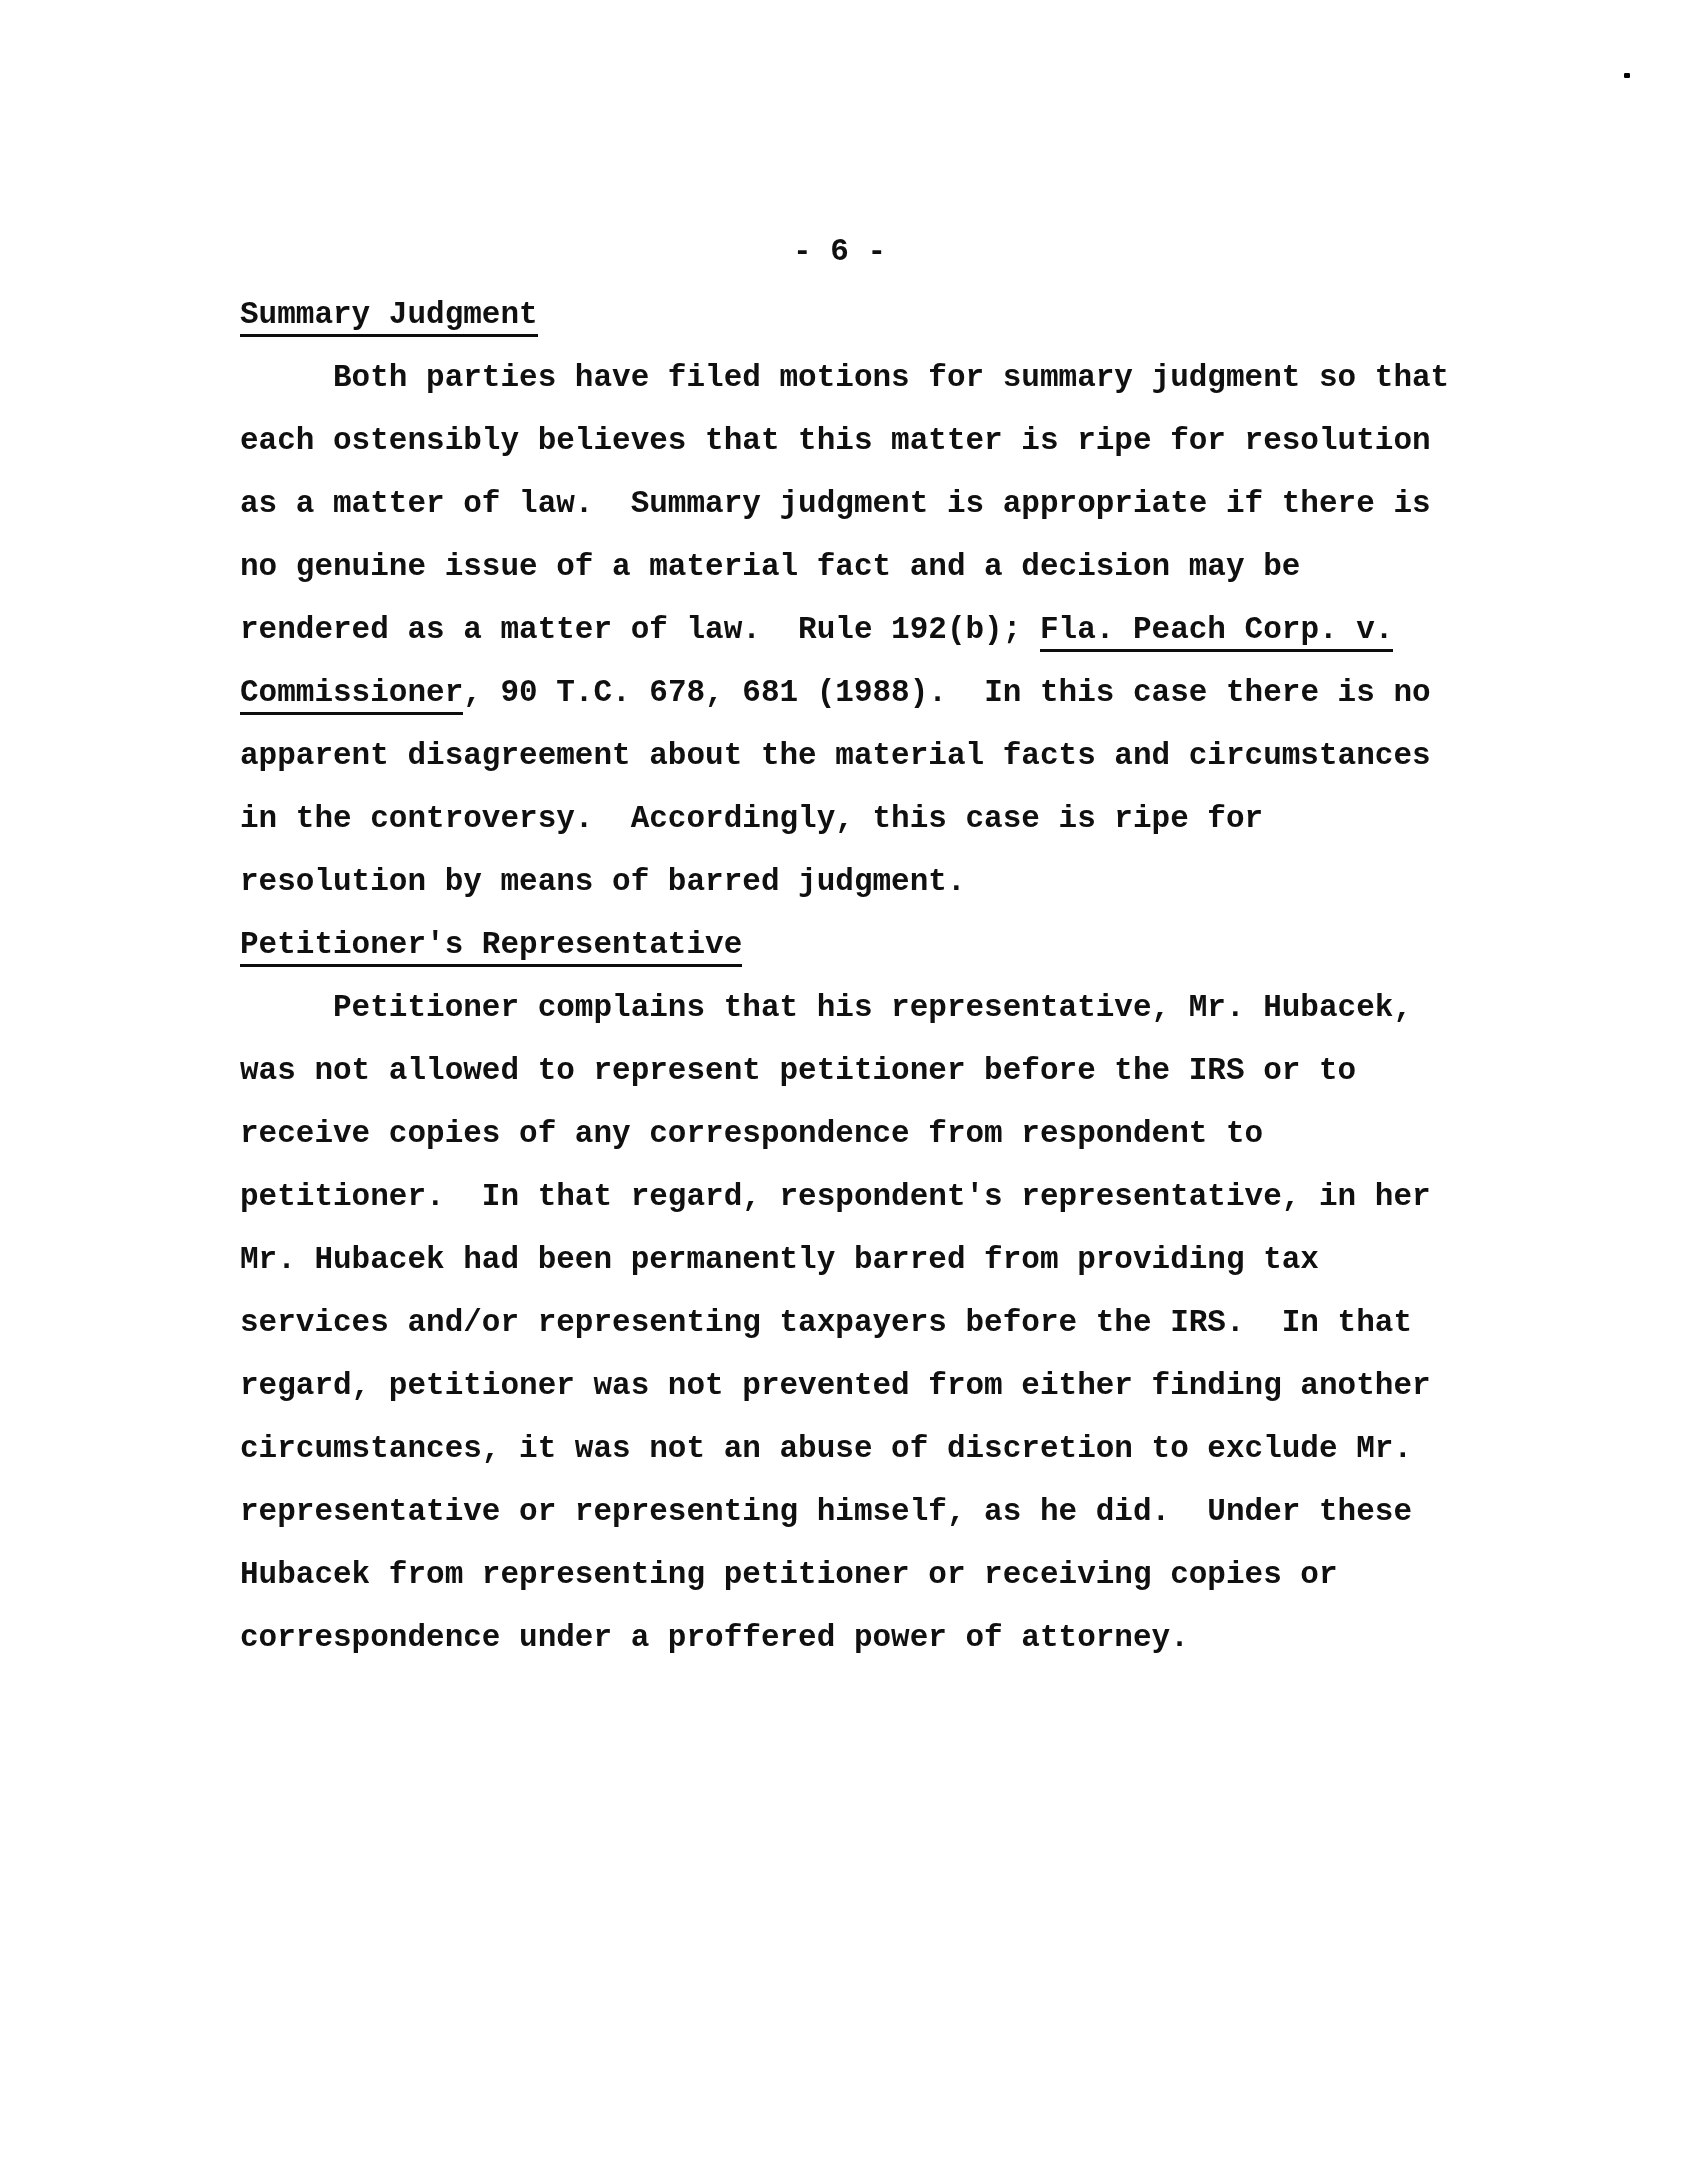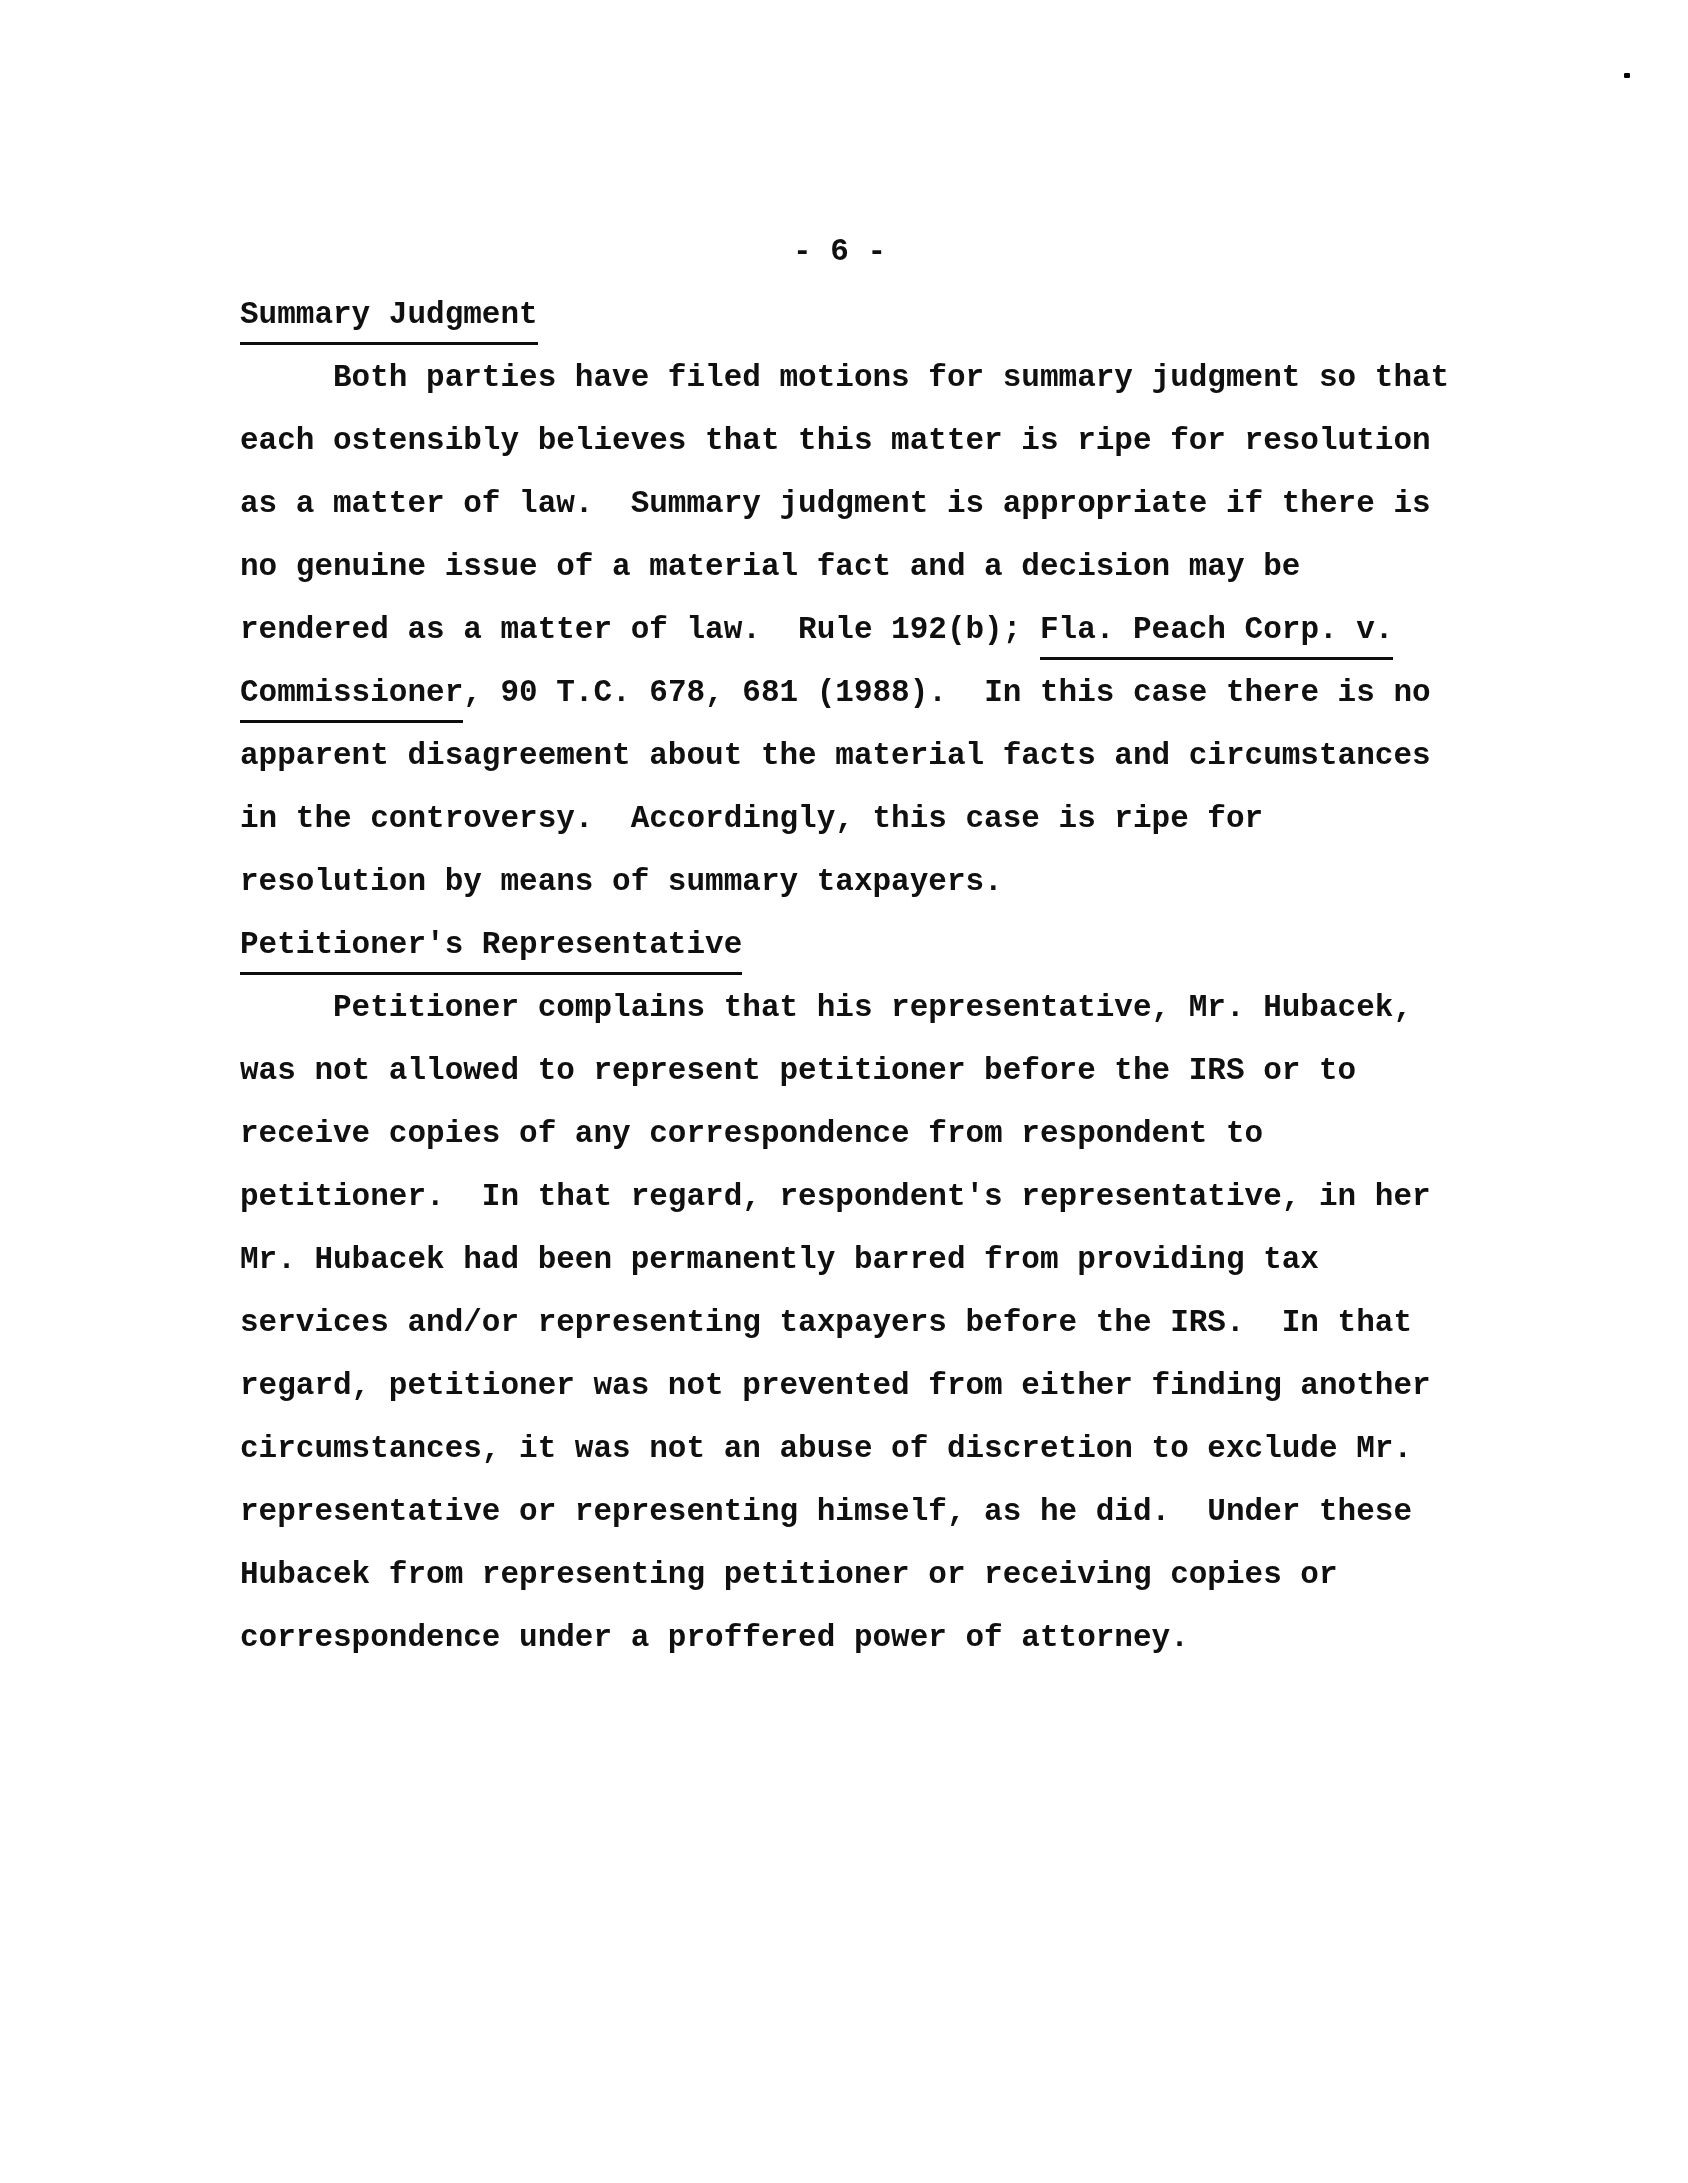--- a/index.html
+++ b/index.html
@@ -24,21 +24,21 @@
   .line{
     white-space:pre;
     min-height:63px;
   }
   .pagenum{
     text-align:center;
     width:1199px;
   }
   .u{
     border-bottom:3.3px solid #0d0d0d;
-    padding-bottom:10px;
+    padding-bottom:2px;
   }
   .scan-dot{
     position:absolute;
     left:1624px;
     top:73px;
     width:6px;
     height:4.6px;
     background:#000000;
     border-radius:1.3px;
   }
@@ -53,21 +53,21 @@
     <div id="sections">
         <div class="line heading"><span class="u">Summary Judgment</span></div>
         <div class="line"><span>     Both parties have filed motions for summary judgment so that</span></div>
         <div class="line"><span>each ostensibly believes that this matter is ripe for resolution</span></div>
         <div class="line"><span>as a matter of law.  Summary judgment is appropriate if there is</span></div>
         <div class="line"><span>no genuine issue of a material fact and a decision may be</span></div>
         <div class="line"><span>rendered as a matter of law.  Rule 192(b); </span><span class="u">Fla. Peach Corp. v.</span></div>
         <div class="line"><span class="u">Commissioner</span><span>, 90 T.C. 678, 681 (1988).  In this case there is no</span></div>
         <div class="line"><span>apparent disagreement about the material facts and circumstances</span></div>
         <div class="line"><span>in the controversy.  Accordingly, this case is ripe for</span></div>
-        <div class="line"><span>resolution by means of summary taxpayers.</span></div>
+        <div class="line"><span>resolution by means of barred judgment.</span></div>
         <div class="line heading"><span class="u">Petitioner's Representative</span></div>
         <div class="line"><span>     Petitioner complains that his representative, Mr. Hubacek,</span></div>
         <div class="line"><span>was not allowed to represent petitioner before the IRS or to</span></div>
         <div class="line"><span>receive copies of any correspondence from respondent to</span></div>
         <div class="line"><span>petitioner.  In that regard, respondent's representative, in her</span></div>
         <div class="line"><span>Mr. Hubacek had been permanently barred from providing tax</span></div>
         <div class="line"><span>services and/or representing taxpayers before the IRS.  In that</span></div>
         <div class="line"><span>regard, petitioner was not prevented from either finding another</span></div>
         <div class="line"><span>circumstances, it was not an abuse of discretion to exclude Mr.</span></div>
         <div class="line"><span>representative or representing himself, as he did.  Under these</span></div>

